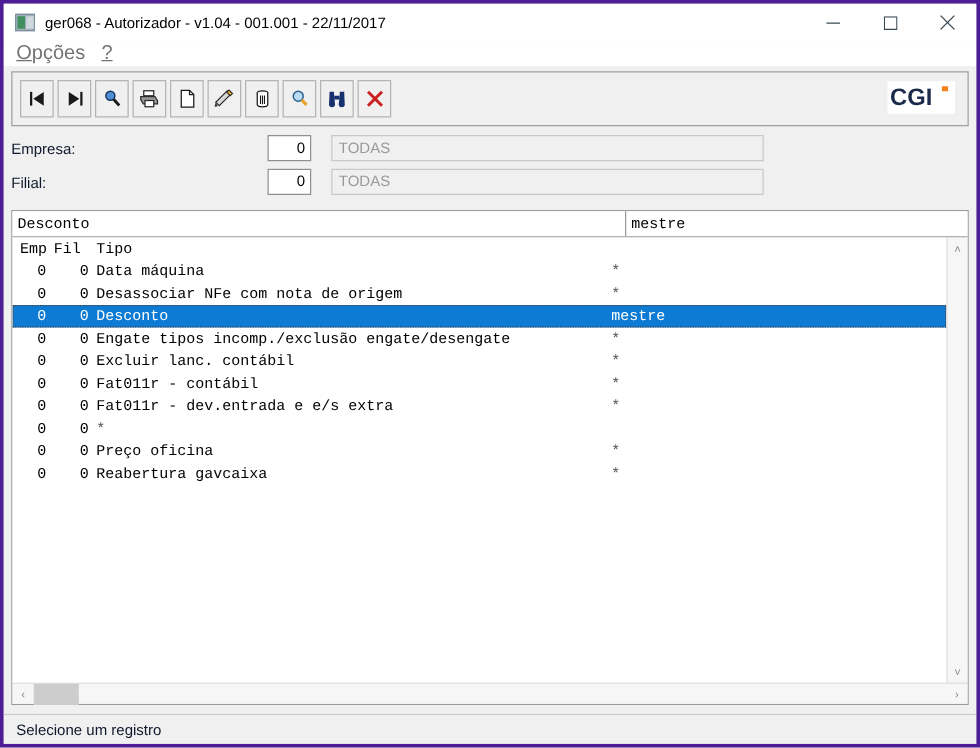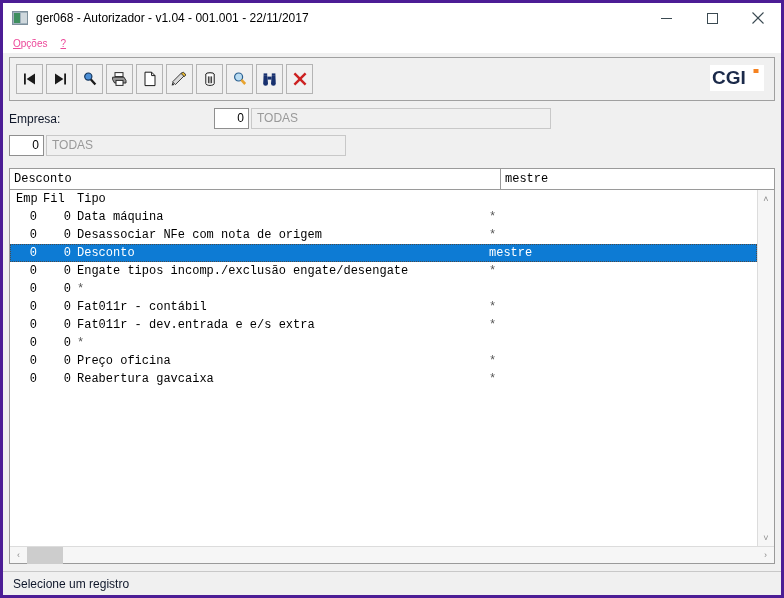--- a/index.html
+++ b/index.html
@@ -68,22 +68,22 @@
   
   #menubar {
     height: 20px;
     background: #ffffff;
     display: flex;
     align-items: center;
     padding-left: 8px;
     flex: 0 0 auto;
   }
   .menu-item {
-    font-size: 10px;
-    color: #ec4899;
+    font-size: 16px;
+    color: #737373;
     padding: 1px 7px 1px 2px;
     margin-right: 4px;
     white-space: nowrap;
   }
   .menu-item .mn { text-decoration: underline; }
 
   
   #client {
     flex: 1 1 auto;
     background: #f0f0f0;
@@ -149,28 +149,28 @@
     border: 1px solid #8f8f8f;
     background: #ffffff;
     font-family: "Liberation Sans", sans-serif;
     font-size: 12px;
     color: #000;
     text-align: right;
     padding: 0 4px;
     line-height: 19px;
   }
   .field-desc {
-    width: 300px; height: 21px;
+    width: 346px; height: 21px;
     border: 1px solid #c8c8c8;
     background: #f0f0f0;
     font-size: 12px;
     color: #999999;
     padding: 0 5px;
     line-height: 19px;
-    margin-left: 2px;
+    margin-left: 16px;
     white-space: nowrap;
     overflow: hidden;
   }
 
   
   #grid-outer {
     flex: 1 1 auto;
     border: 1px solid #9a9a9a;
     background: #ffffff;
     margin-bottom: 7px;
@@ -431,20 +431,21 @@
       </div>
     </div>
 
     <div id="form-area">
       <div class="field-row">
         <div class="field-label">Empresa:</div>
         <div class="field-num">0</div>
         <div class="field-desc">TODAS</div>
       </div>
       <div class="field-row">
+        <div class="field-label">Filial:</div>
         <div class="field-num">0</div>
         <div class="field-desc">TODAS</div>
       </div>
     </div>
 
     <div id="grid-outer">
 
       <div id="grid-header">
         <div class="hdr-cell hdr-left">Desconto</div>
         <div class="hdr-cell hdr-right">mestre</div>
@@ -478,20 +479,21 @@
               </div>
               <div class="grid-row">
                 <div class="c-emp">0</div>
                 <div class="c-fil">0</div>
                 <div class="c-tipo">Engate tipos incomp./exclusão engate/desengate</div>
                 <div class="c-aut star">*</div>
               </div>
               <div class="grid-row">
                 <div class="c-emp">0</div>
                 <div class="c-fil">0</div>
+                <div class="c-tipo">Excluir lanc. contábil</div>
                 <div class="c-aut star">*</div>
               </div>
               <div class="grid-row">
                 <div class="c-emp">0</div>
                 <div class="c-fil">0</div>
                 <div class="c-tipo">Fat011r - contábil</div>
                 <div class="c-aut star">*</div>
               </div>
               <div class="grid-row">
                 <div class="c-emp">0</div>

